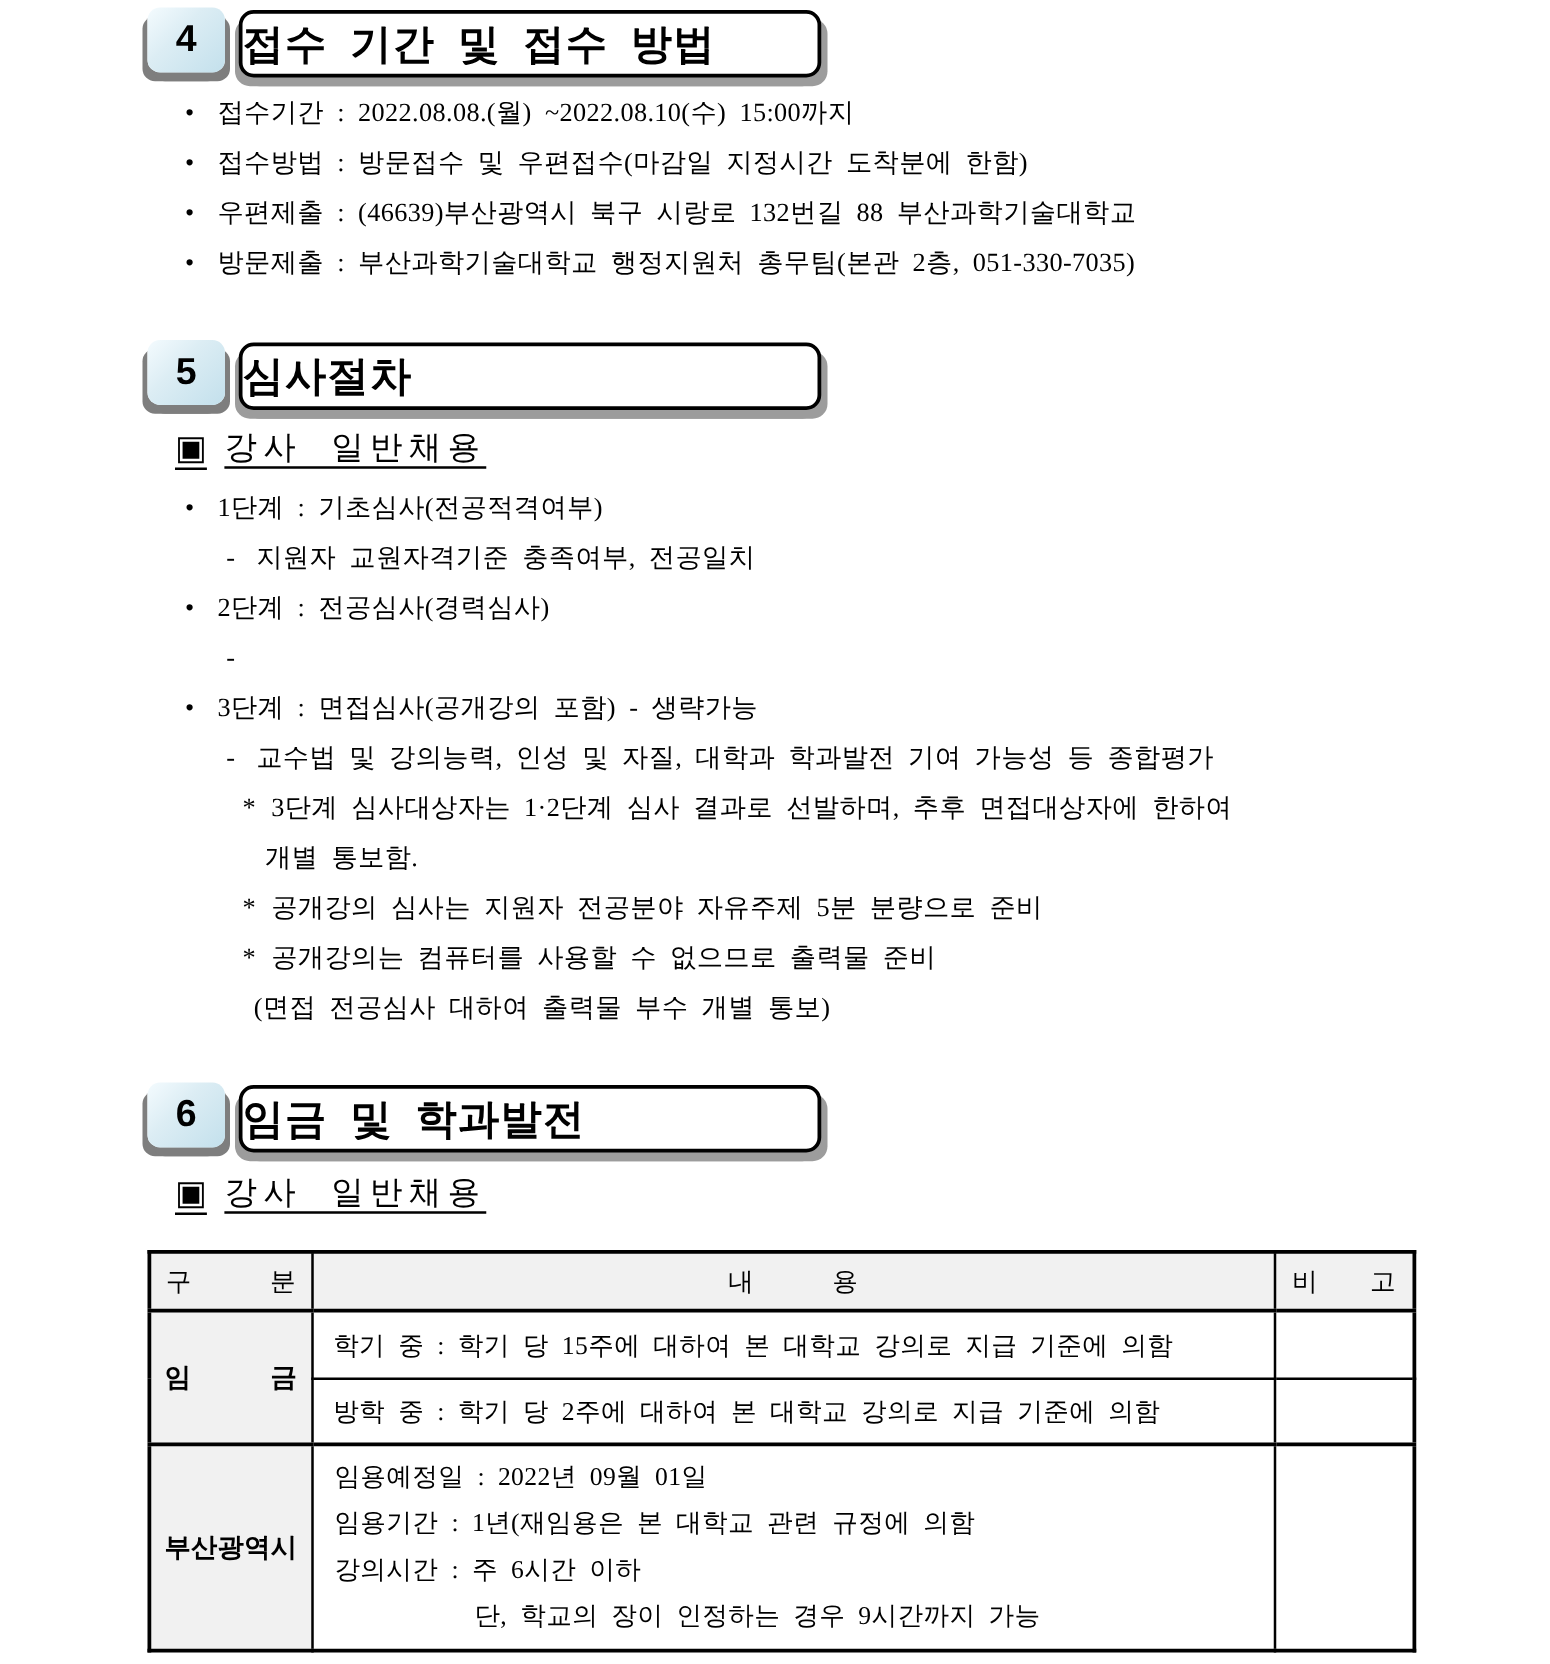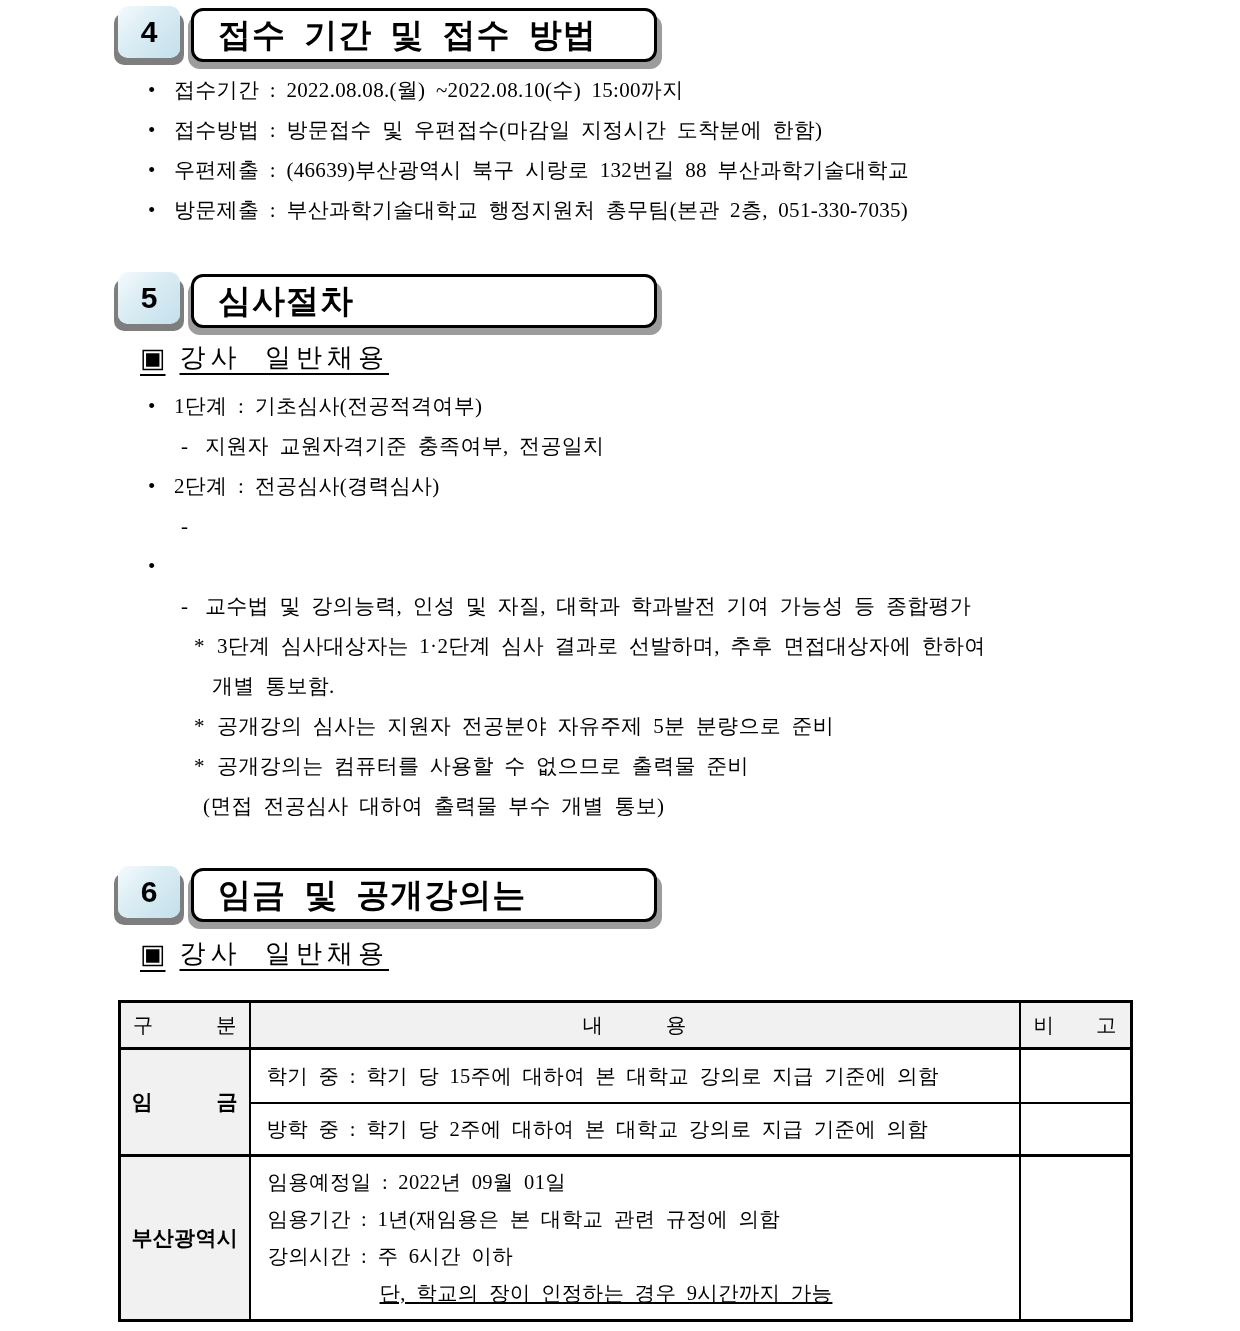--- a/index.html
+++ b/index.html
@@ -28,21 +28,20 @@
   .title-box {
     position:relative;
     margin-left:11px; margin-top:2px;
     width:466px; height:54px;
     background:#ffffff;
     border:3px solid #000;
     border-radius:12px;
     box-sizing:border-box;
     box-shadow:5px 7px 0 #9c9c9c, -3px 7px 0 #9c9c9c;
     display:flex; align-items:center;
-    padding-left:24px;
     font-family:"Liberation Sans", sans-serif;
     font-weight:bold; font-size:33px; letter-spacing:1px; word-spacing:8px;
   }
 
   
   .sub {
     position:absolute;
     font-size:26px;
     letter-spacing:5px;
     word-spacing:12px;
@@ -96,21 +95,21 @@
     white-space:pre;
     font-size:21px;
   }
   td.content-cell { padding-left:16px; white-space:nowrap; }
   tr.wage-row-1 { height:54px; }
   tr.wage-row-2 { height:53px; }
   tr.terms-row { height:160px; }
   tr.terms-row td { border-top:3px solid #000; }
   .terms-lines { padding:6px 0 6px 16px; }
   .terms-lines div { line-height:37px; white-space:nowrap; }
-  .terms-lines .indent { padding-left:112px;text-decoration:underline; }
+  .terms-lines .indent { padding-left:112px; }
 
   
   #sec4-header { top:6px; left:118px; }
   #sec4-list   { top:70px; left:148px; }
   #sec5-header { top:272px; left:118px; }
   #sec5-sub    { top:340px; left:140px; }
   #sec5-list   { top:386px; left:148px; }
   #sec6-header { top:866px; left:118px; }
   #sec6-sub    { top:936px; left:140px; }
   #emp-table   { top:1000px; left:118px;padding-left:24px; }
@@ -173,20 +172,21 @@
     </div>
     <div class="li">
       <span class="mk">•</span>
       <span>2단계 : 전공심사(경력심사)</span>
     </div>
     <div class="li lv2">
       <span class="mk dash">-</span>
     </div>
     <div class="li">
       <span class="mk">•</span>
+      <span>3단계 : 면접심사(공개강의 포함) - 생략가능</span>
     </div>
     <div class="li lv2">
       <span class="mk dash">-</span>
       <span>교수법 및 강의능력, 인성 및 자질, 대학과 학과발전 기여 가능성 등 종합평가</span>
     </div>
     <div class="li lv3">
       <span class="mk star">*</span>
       <span>3단계 심사대상자는 1·2단계 심사 결과로 선발하며, 추후 면접대상자에 한하여</span>
     </div>
     <div class="li lv4">
@@ -203,21 +203,21 @@
     <div class="li lv3p">
       <span>(면접 전공심사 대하여 출력물 부수 개별 통보)</span>
     </div>
   </div>
 
   <div class="sec-header" id="sec6-header">
     <div class="badge">
       <span>6</span>
     </div>
     <div class="title-box">
-      <span>임금 및 공개강의는</span>
+      <span>임금 및 학과발전</span>
     </div>
   </div>
 
   <div class="sub" id="sec6-sub">
     <span class="sq">▣</span>
     <span>강사  일반채용</span>
   </div>
 
   <table class="doc-table" id="emp-table">
     <colgroup>

